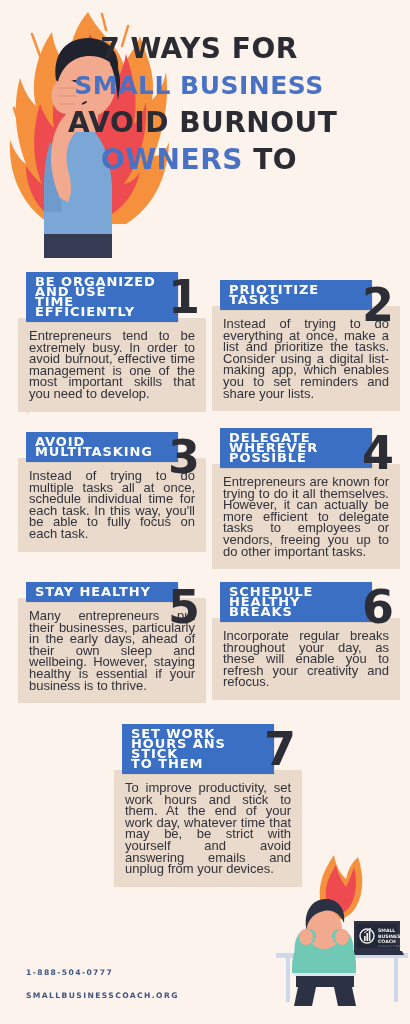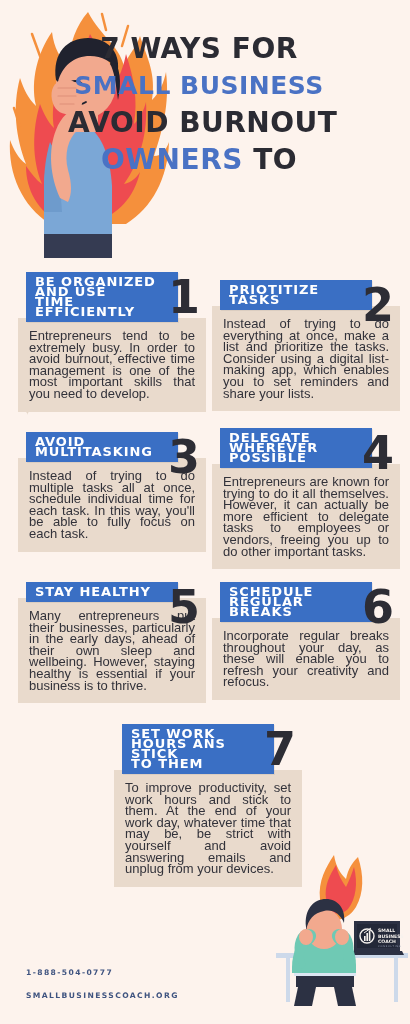--- a/index.html
+++ b/index.html
@@ -211,21 +211,21 @@
   </div>
 
   <div class="card" style="left:18px; top:320px;">
     <div class="card-num">5</div>
     <div class="card-head" style="white-space:pre-line;">STAY HEALTHY</div>
     <div class="card-body">Many entrepreneurs put their businesses, particularly in the early days, ahead of their own sleep and wellbeing. However, staying healthy is essential if your business is to thrive.</div>
   </div>
 
   <div class="card" style="left:212px; top:320px;">
     <div class="card-num">6</div>
-    <div class="card-head" style="white-space:pre-line;">SCHEDULE REGULAR BREAKS</div>
+    <div class="card-head" style="white-space:pre-line;">SCHEDULE HEALTHY BREAKS</div>
     <div class="card-body">Incorporate regular breaks throughout your day, as these will enable you to refresh your creativity and refocus.</div>
   </div>
 
   <div class="card" style="left:114px; top:462px;">
     <div class="card-num">7</div>
     <div class="card-head" style="white-space:pre-line;">SET WORK HOURS ANS STICK
 TO THEM</div>
     <div class="card-body">To improve productivity, set work hours and stick to them. At the end of your work day, whatever time that may be, be strict with yourself and avoid answering emails and unplug from your devices.</div>
   </div>
 </div>

